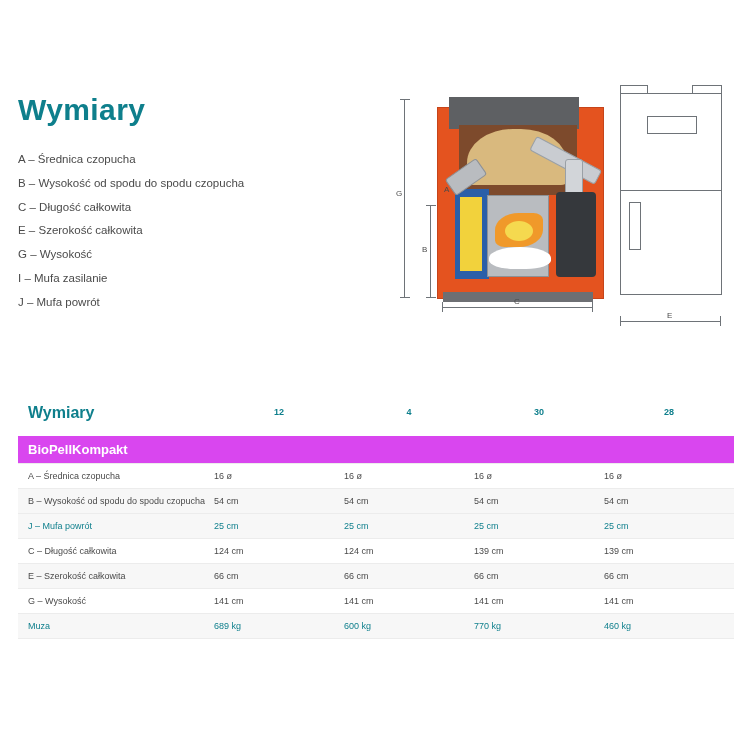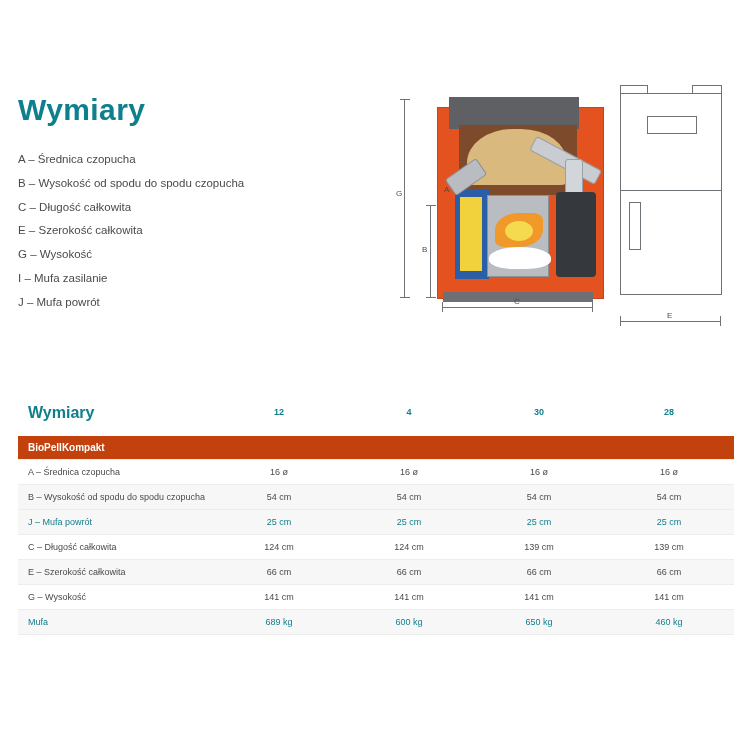--- a/index.html
+++ b/index.html
@@ -254,34 +254,34 @@
   }
   th.head-num {
     font-size: 9px;
     font-weight: bold;
     color: #0e7f8c;
     padding: 6px 0 16px 0;
     text-align: center;
     width: 130px;
   }
   tr.band td {
-    background: #c2410c;
+    background: #d946ef;
     color: #ffffff;
     font-weight: bold;
-    font-size: 10px;
+    font-size: 13px;
     padding: 6px 0 6px 10px;
     margin-top: 32px;
   }
   tbody td {
     padding: 7px 0 7px 10px;
     border-bottom: 1px solid #ececec;
     color: #4a4a4a;
   }
   tbody td.val {
-    text-align: center;
+    text-align: left;
     padding-left: 0;
   }
   tr.alt td {
     background: #f7f7f7;
   }
   tr.teal td {
     color: #0e7f8c;
   }
 </style>
 </head>
@@ -411,21 +411,21 @@
 
       <tr>
         <td>G – Wysokość</td>
         <td class="val">141 cm</td>
         <td class="val">141 cm</td>
         <td class="val">141 cm</td>
         <td class="val">141 cm</td>
       </tr>
 
       <tr class="alt teal">
-        <td>Mufa</td>
+        <td>Muza</td>
         <td class="val">689 kg</td>
         <td class="val">600 kg</td>
-        <td class="val">650 kg</td>
+        <td class="val">770 kg</td>
         <td class="val">460 kg</td>
       </tr>
     </tbody>
   </table>
 </div>
 
 </body></html>

